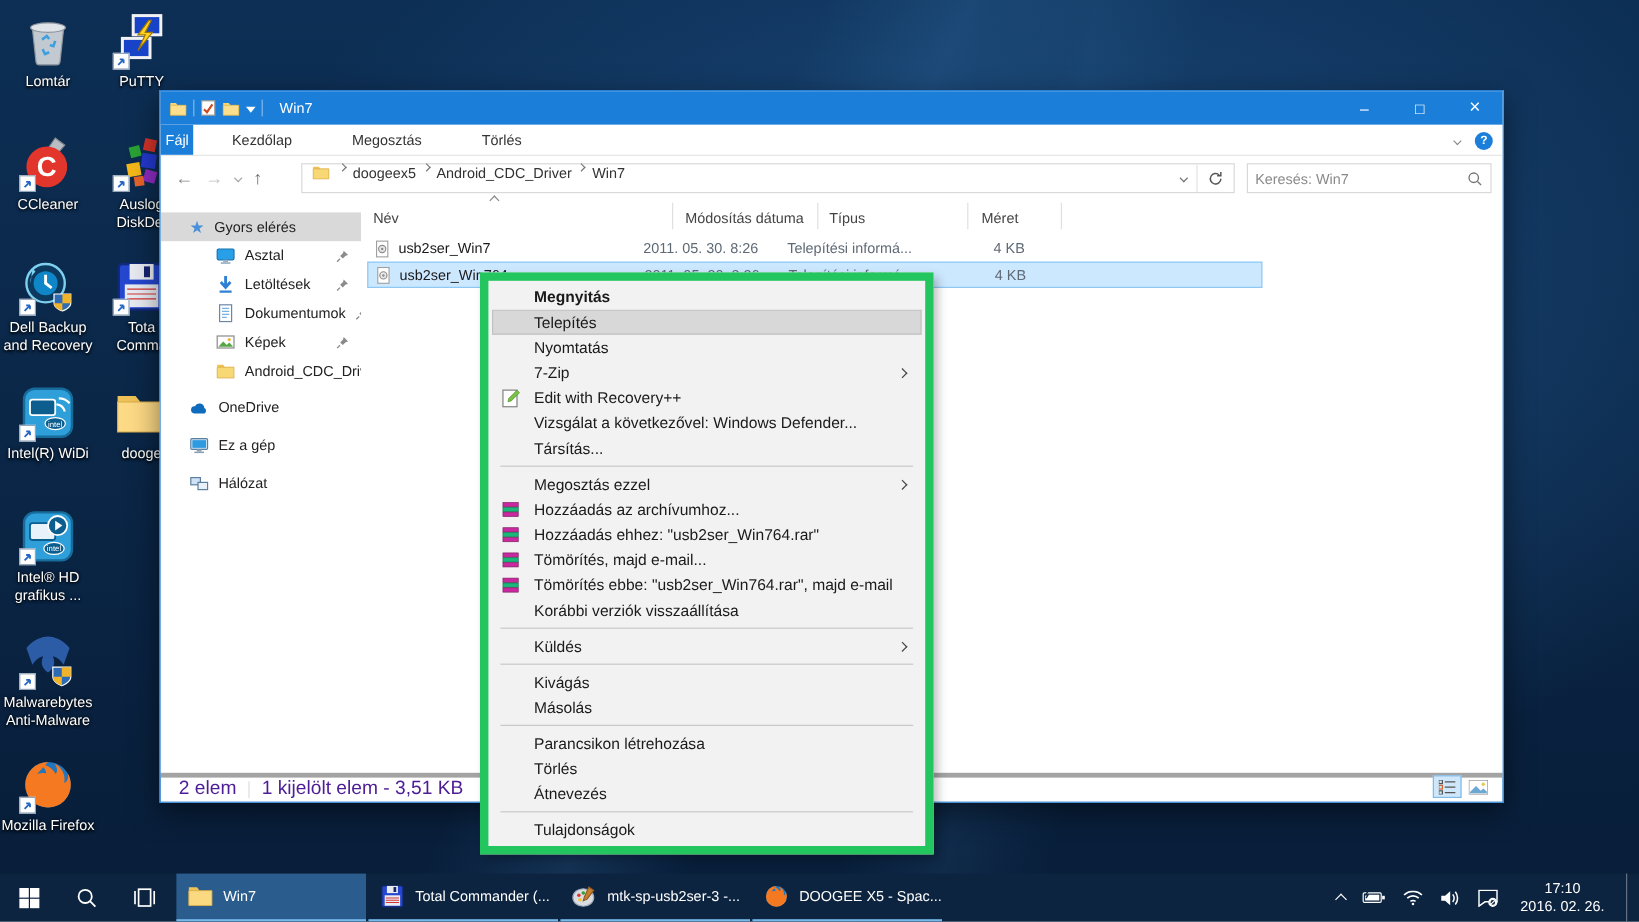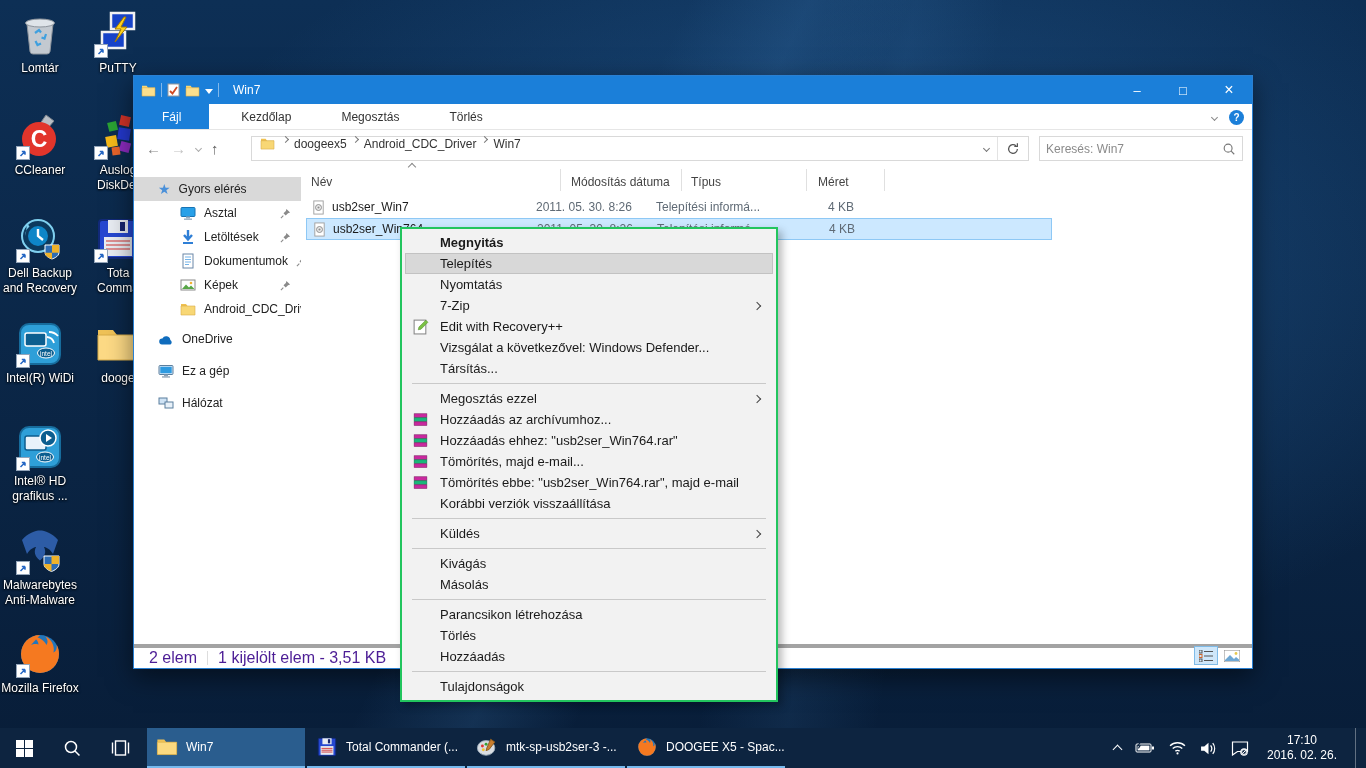--- a/index.html
+++ b/index.html
@@ -21,21 +21,21 @@
   
   .win{position:absolute;left:133px;top:75px;width:1120px;height:594px;background:#fff;border:1px solid #2a80d2;box-shadow:0 8px 24px rgba(0,0,0,.5);z-index:5}
   .titlebar{position:absolute;left:0;top:0;width:100%;height:28px;background:#1b7fd9;display:flex;align-items:center;color:#fff}
   .qat{display:flex;align-items:center;gap:5px;padding-left:7px}
   .qat .sep{width:1px;height:14px;background:rgba(255,255,255,.45)}
   .titletext{margin-left:14px;font-size:12px}
   .wincontrols{position:absolute;right:0;top:0;display:flex}
   .wbtn{width:46px;height:28px;display:flex;align-items:center;justify-content:center;color:#fff;font-size:13px}
   .menubar{position:absolute;left:0;top:28px;width:100%;height:26px;background:#fff;border-bottom:1px solid #e6e6e6;display:flex;align-items:stretch;font-size:12px;color:#333}
   .tab{display:flex;align-items:center;padding:0 18px}
-  .tab.file{background:#1b7fd9;color:#fff;padding:0 28px}
+  .tab.file{background:#1b7fd9;color:#fff;padding:0 4px}
   .ribbon-right{position:absolute;right:8px;top:28px;height:26px;display:flex;align-items:center;gap:12px}
   .helpdot{width:15px;height:15px;border-radius:50%;background:#1b7fd9;color:#fff;font-size:10px;font-weight:bold;display:flex;align-items:center;justify-content:center}
   .addressrow{position:absolute;left:0;top:54px;width:100%;height:36px;background:#fff;display:flex;align-items:center}
   .navarrows{display:flex;align-items:center;gap:10px;padding-left:12px;color:#888;font-size:15px}
   .navarrows .fwd{color:#c3c3c3}
   .navarrows .up{color:#666}
   .chev{display:inline-block;width:5px;height:5px;border-right:1.4px solid #777;border-bottom:1.4px solid #777}
   .chev.down{transform:rotate(45deg)}
   .chev.right{transform:rotate(-45deg)}
   .crumbbox{position:absolute;left:117px;top:6px;width:778px;height:25px;border:1px solid #d9d9d9;display:flex;align-items:flex-start;padding:0 4px;color:#333}
@@ -62,21 +62,21 @@
   .frow .fsize{width:73px;text-align:right;color:#5f6a75}
   .frow.sel{background:#cce8ff;border:1px solid #8ec8f5}
   
   .statusbar{position:absolute;left:0;bottom:0;width:100%;height:24px;border-top:4px solid #a3a3a3;display:flex;align-items:center;font-size:16px;color:#4c1d95}
   .statusbar .vsep{width:1px;height:14px;background:#ddd;margin:0 10px}
   .viewbtns{position:absolute;right:8px;bottom:3px;display:flex;gap:2px}
   .vbtn{width:24px;height:19px;display:flex;align-items:center;justify-content:center}
   .vbtn.active{background:#cfe7fa;border:1px solid #7fbbе8;border:1px solid #7fbbe8}
 
   
-  .ctxmenu{position:absolute;left:400px;top:227px;width:378px;background:#f2f2f2;border:2px solid #22c55e;box-shadow:4px 4px 8px rgba(0,0,0,.28);z-index:10;padding:3px 0;font-size:13px;color:#1a1a1a}
+  .ctxmenu{position:absolute;left:400px;top:227px;width:378px;background:#f2f2f2;border:7px solid #22c55e;box-shadow:4px 4px 8px rgba(0,0,0,.28);z-index:10;padding:3px 0;font-size:13px;color:#1a1a1a}
   .mi{height:21px;display:flex;align-items:center;position:relative;margin:0 3px;padding-left:35px}
   .mi.bold span.lbl{font-weight:bold}
   .mi.hl{background:#d8d8d8;box-shadow:inset 0 0 0 1px #c2c2c2}
   .mi .micon{position:absolute;left:7px;top:2px;width:17px;height:17px}
   .mi .subarrow{position:absolute;right:13px;width:6px;height:6px;border-right:1.5px solid #444;border-top:1.5px solid #444;transform:rotate(45deg)}
   .msep{height:1px;background:#c9c9c9;margin:4px 10px}
 
   
   .taskbar{position:absolute;left:0;bottom:0;width:1366px;height:40px;background:#0d2440;z-index:20;display:flex;align-items:stretch;color:#fff}
   .tbtn{width:48px;display:flex;align-items:center;justify-content:center}
@@ -588,21 +588,21 @@
       <span class="lbl">Másolás</span>
     </div>
   <div class="msep"></div>
   <div class="mi">
       <span class="lbl">Parancsikon létrehozása</span>
     </div>
   <div class="mi">
       <span class="lbl">Törlés</span>
     </div>
   <div class="mi">
-      <span class="lbl">Hozzáadás</span>
+      <span class="lbl">Átnevezés</span>
     </div>
   <div class="msep"></div>
   <div class="mi">
       <span class="lbl">Tulajdonságok</span>
     </div>
 </div>
 
 <div class="taskbar">
   <div class="tbtn">
     <span>

